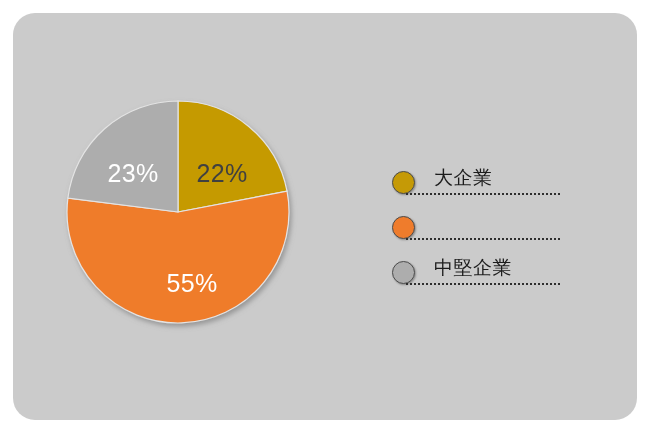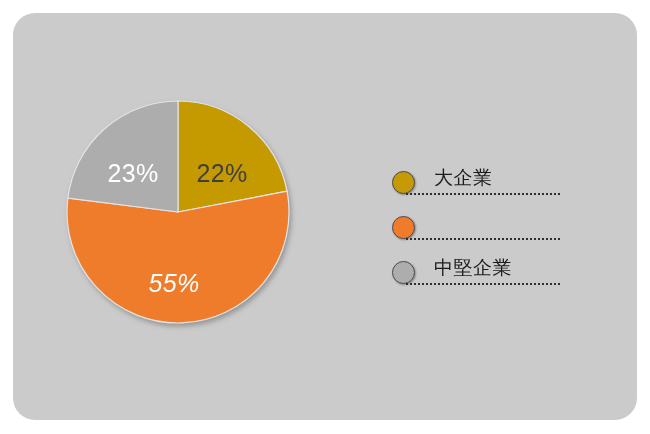--- a/index.html
+++ b/index.html
@@ -112,21 +112,21 @@
       </defs>
       <g id="pie-slices" filter="url(#pieShadow)">
           <path d="M 111 111 L 111.000 0.000 A 111 111 0 0 1 220.034 90.201 Z" fill="#c59a06" stroke="#e4e4e4" stroke-width="1.2"></path>
           <path d="M 111 111 L 220.034 90.201 A 111 111 0 1 1 0.875 97.088 Z" fill="#ef7c2c" stroke="#e4e4e4" stroke-width="1.2"></path>
           <path d="M 111 111 L 0.875 97.088 A 111 111 0 0 1 111.000 0.000 Z" fill="#adadad" stroke="#e4e4e4" stroke-width="1.2"></path>
         </g>
     </svg>
 
     <div class="slice-label" style="left: 155px; top: 72px; color: #404040;">22%</div>
 
-    <div class="slice-label" style="left: 107px; top: 182px; color: rgb(255, 255, 255); font-style: italic;">55%</div>
+    <div class="slice-label" style="left: 125px; top: 182px; color: rgb(255, 255, 255);">55%</div>
 
     <div class="slice-label" style="left: 66px; top: 72px; color: rgb(255, 255, 255);">23%</div>
   </div>
 
   <div id="legend">
 
     <div class="legend-row">
       <span class="legend-dot" style="background: rgb(197, 154, 6);"></span>
       <span class="legend-label">大企業</span>
       <span class="legend-rule"></span>

